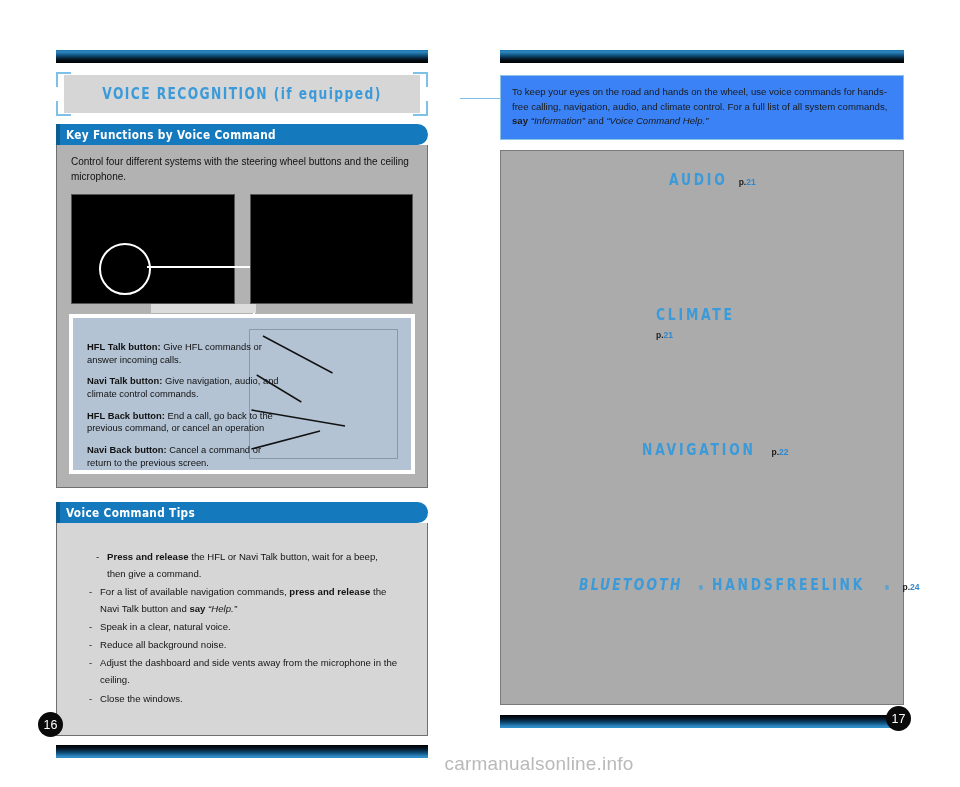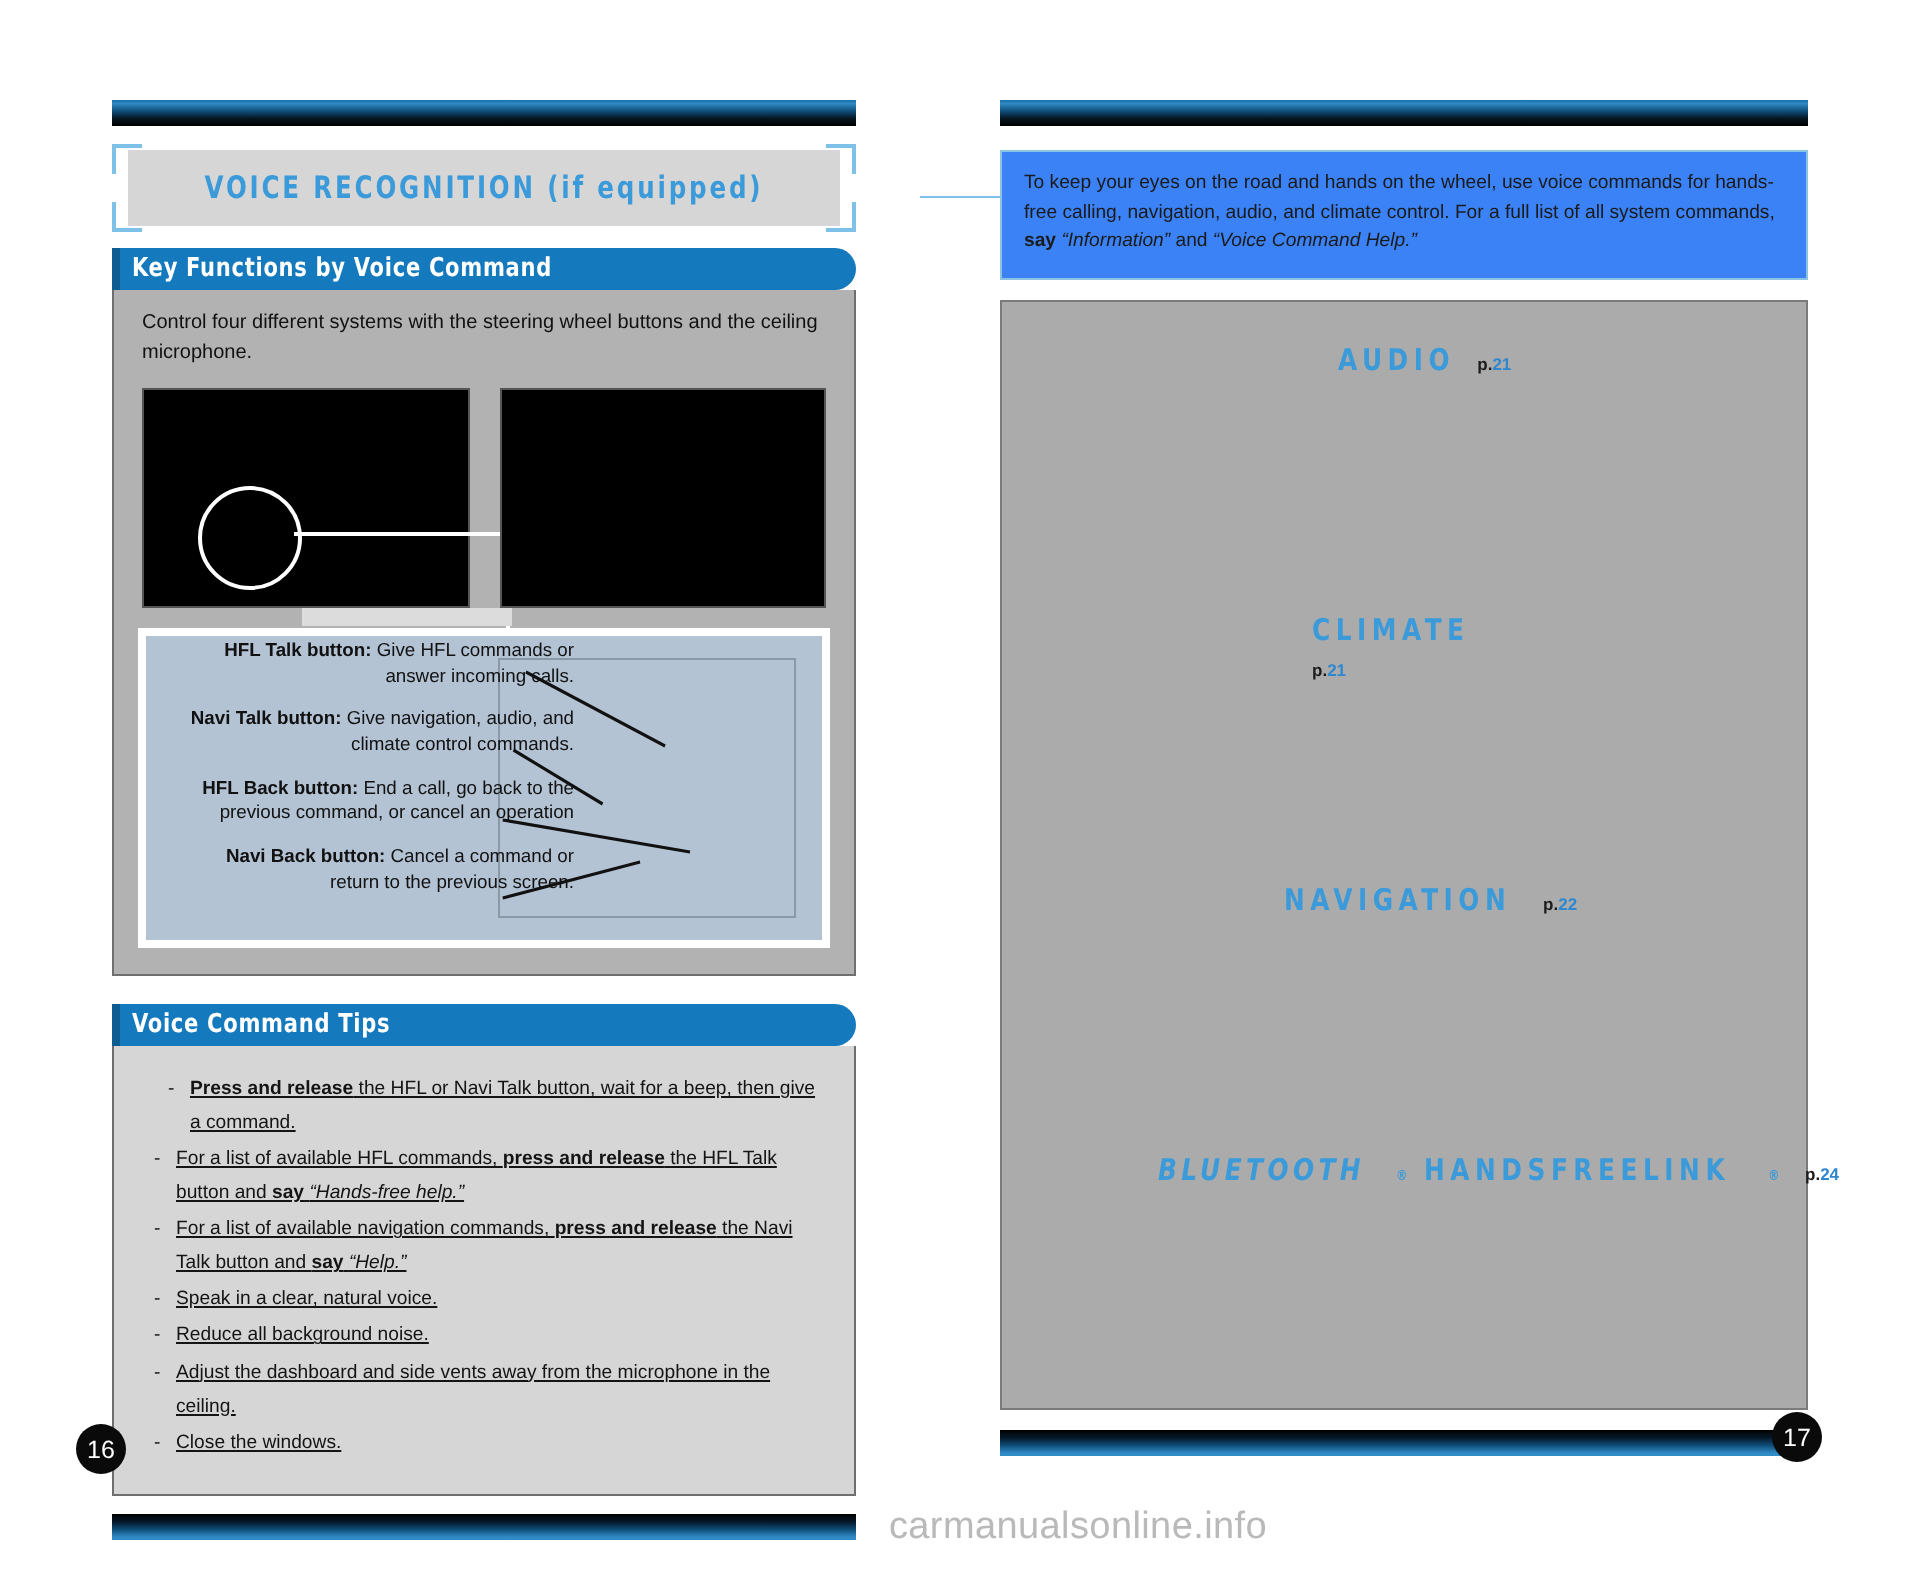--- a/index.html
+++ b/index.html
@@ -56,28 +56,28 @@
   .photo.a{width:178px;}
   .photo.b{width:178px;}
   .callout-circle{position:absolute;left:27px;top:48px;width:48px;height:48px;border:2px solid #fff;border-radius:50%;}
   .lead-h{position:absolute;left:75px;top:71px;width:108px;height:2px;background:#fff;}
   .lead-v{position:absolute;left:181px;top:71px;width:2px;height:52px;background:#fff;}
   .shelf{position:absolute;left:79px;top:109px;width:105px;height:9px;background:#dcdcdc;}
 
   
   .cbox{margin:10px 12px 13px 12px;background:#b3c3d4;border:4px solid #ffffff;position:relative;height:152px;}
   .cbox-inner{position:absolute;right:13px;top:11px;width:147px;height:128px;border:1px solid #8b98a6;}
-  .cbox-txt{position:absolute;left:14px;top:1px;width:200px;font-size:9.4px;line-height:1.35;color:#111;text-align:right;}
+  .cbox-txt{position:absolute;left:14px;top:23px;width:200px;font-size:9.4px;line-height:1.35;color:#111;}
   .cbox-txt p{margin:0 0 9px 0;}
   .cbox-txt b{font-weight:700;}
   .cbox svg{position:absolute;left:0;top:0;width:100%;height:100%;pointer-events:none;}
 
   
   .tips{padding:13px 16px 16px 18px;font-size:9.6px;line-height:1.78;color:#141414;}
-  .tips ul{list-style:none;margin:0;padding:0;text-decoration:underline;}
+  .tips ul{list-style:none;margin:12px;padding:0;}
   .tips li{position:relative;padding-left:13px;margin:0 0 1px 0;}
   .tips li:before{content:"-";position:absolute;left:2px;top:0;}
   .tips li.first{padding-left:20px;}
   .tips li.first:before{left:9px;}
   .tips b{font-weight:700;}
   .tips i{font-style:italic;}
 
   
   .bigpanel{margin-top:10px;height:553px;background:#ababab;border:1px solid #7a7a7a;position:relative;}
   .syslabel{position:absolute;white-space:nowrap;display:flex;align-items:baseline;gap:6px;}
@@ -154,21 +154,20 @@
 
   <div class="panel" style="margin-top:14px;">
     <div class="panel-head">
       <span class="edge"></span>
       <span class="hd-txt">Voice Command Tips</span>
     </div>
     <div class="panel-body light">
       <div class="tips">
         <ul>
           <li class="first"><b>Press and release</b> the HFL or Navi Talk button, wait for a beep, then give a command.</li>
-          <li>For a list of available HFL commands, <b>press and release</b> the HFL Talk button and <b>say</b> <i>“Hands-free help.”</i></li>
           <li>For a list of available navigation commands, <b>press and release</b> the Navi Talk button and <b>say</b> <i>“Help.”</i></li>
           <li>Speak in a clear, natural voice.</li>
           <li>Reduce all background noise.</li>
           <li>Adjust the dashboard and side vents away from the microphone in the ceiling.</li>
           <li>Close the windows.</li>
         </ul>
       </div>
     </div>
   </div>
 

